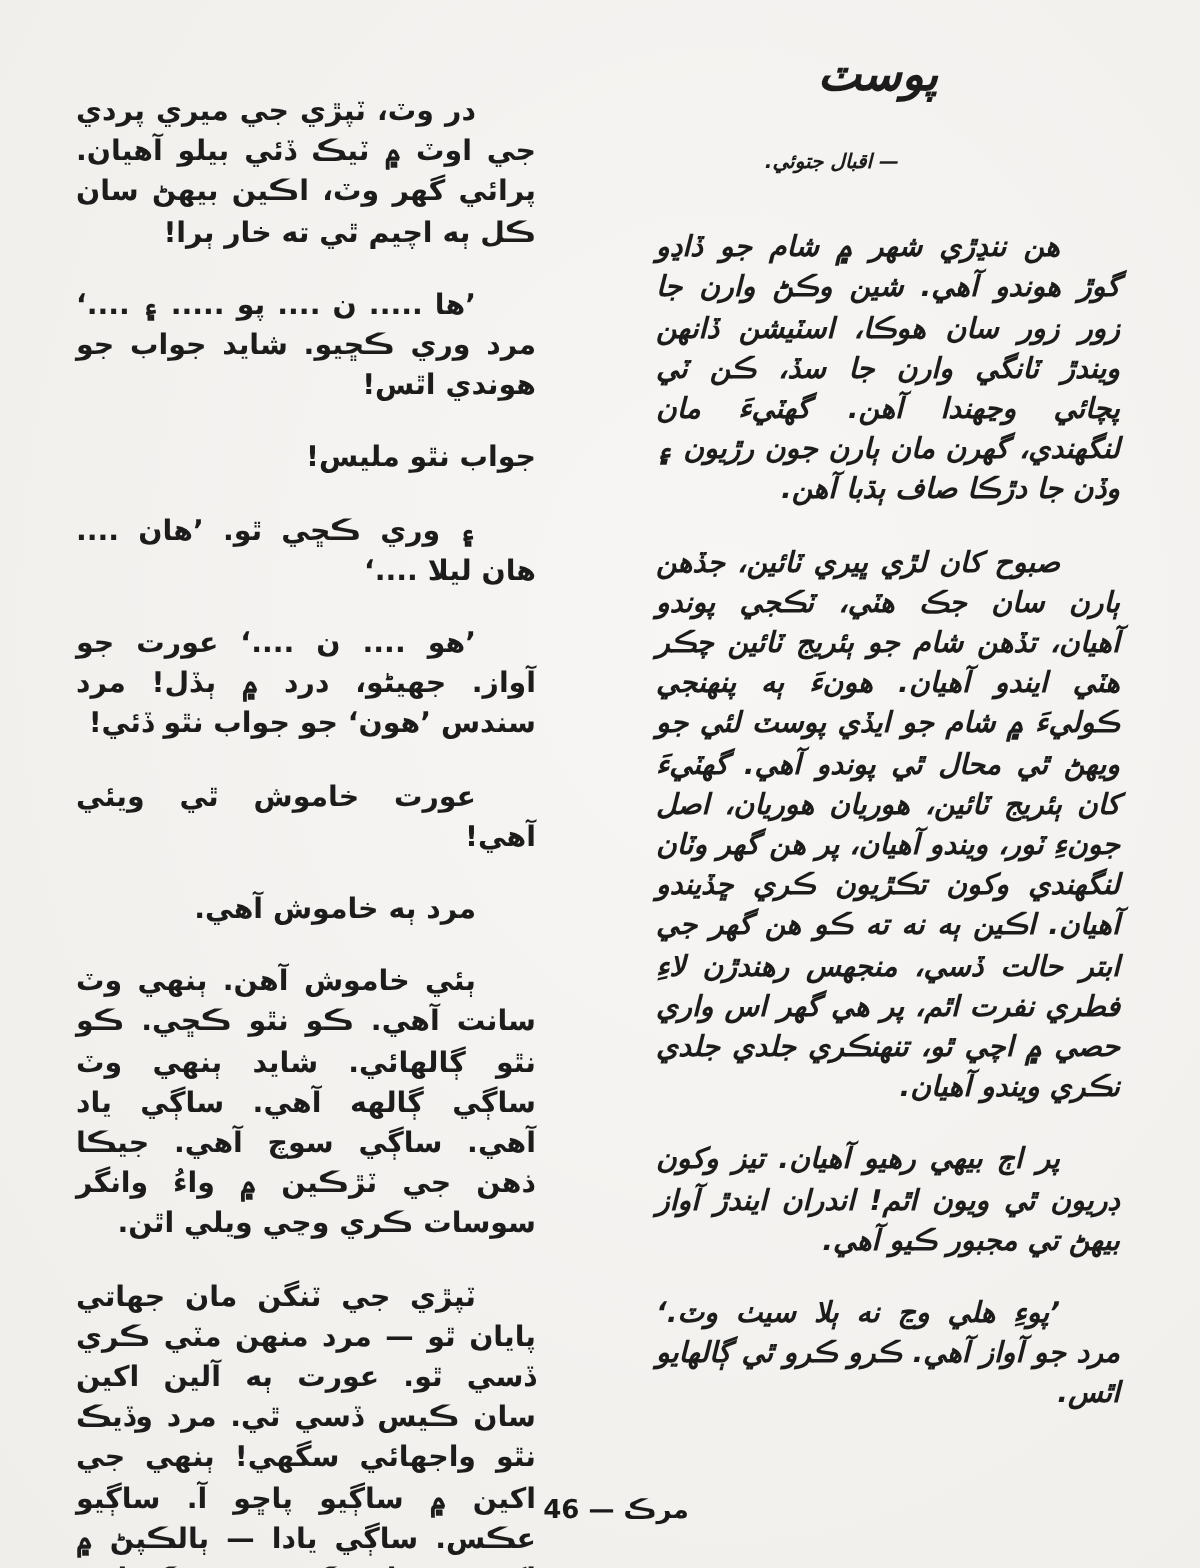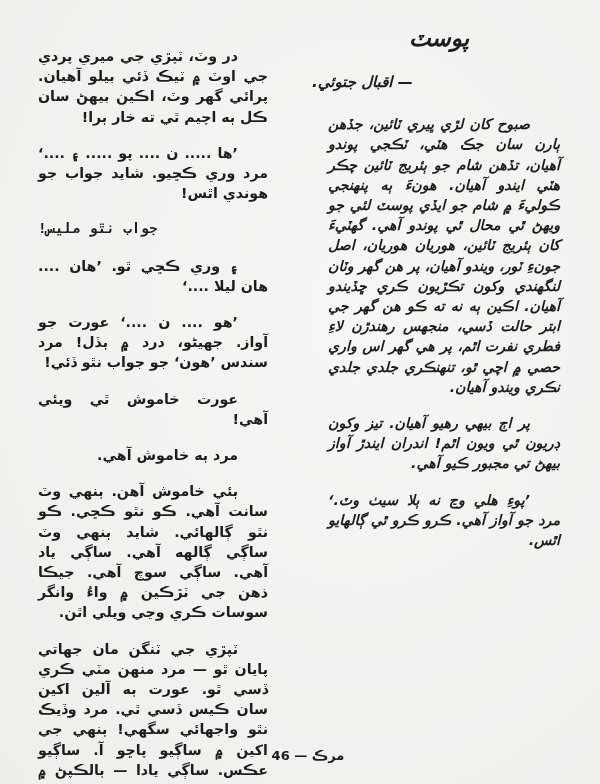--- a/index.html
+++ b/index.html
@@ -22,36 +22,37 @@
     line-height: 20.2px;
     font-weight: bold;
     color: #1c1c1c;
   }
   .col-right { left: 312px; width: 264px; top: 24px; font-style: italic; }
   .col-left  { left: 22px;  width: 262px; top: 30px; }
   .title {
     text-align: center; font-size: 23px; font-weight: bold;
     margin: 0 0 20px 0; line-height: 28px; padding-right: 10px;
   }
-  .author { font-size: 15px; margin: 0 0 22px 0; text-align: left; padding-right: 56px; }
+  .author { font-size: 10px; margin: 0 0 22px 0; text-align: center; padding-right: 56px; }
   p { margin: 16px; text-indent: 30px; }
-  p.center { text-align: left; text-indent: 0; font-family: Liberation Mono, monospace; }
+  p.center { text-align: right; text-indent: 0; }
   .footer {
     position: absolute; left: 268px; top: 748px; width: 80px;
     direction: rtl; text-align: center; font-size: 13px; font-weight: bold;
   }
 </style>
 </head>
 <body>
 
 <div class="page">
 
   <div class="col col-right">
     <div class="title">پوسٽ</div>
     <div class="author">— اقبال جتوئي.</div>
+    <p>هن ننڍڙي شهر ۾ شام جو ڏاڍو گوڙ هوندو آهي. شين وڪڻ وارن جا زور زور سان هوڪا، اسٽيشن ڏانهن ويندڙ ٽانگي وارن جا سڏ، ڪن ٽي پچائي وڃهندا آهن. گهٽيءَ مان لنگهندي، گهرن مان ٻارن جون رڙيون ۽ وڏن جا دڙڪا صاف ٻڌبا آهن.</p>
     <p>صبوح کان لڙي ڀيري ٽائين، جڏهن ٻارن سان جڪ هٽي، ٽڪجي پوندو آهيان، تڏهن شام جو ٻئريج ٽائين چڪر هٽي ايندو آهيان. هونءَ ٻه پنهنجي ڪوليءَ ۾ شام جو ايڏي پوسٽ لئي جو ويهڻ ٿي محال ٿي پوندو آهي. گهٽيءَ کان ٻئريج ٽائين، هوريان هوريان، اصل جونءِ ٽور، ويندو آهيان، پر هن گهر وٽان لنگهندي وکون تڪڙيون ڪري ڇڏيندو آهيان. اڪين ٻه نه ته ڪو هن گهر جي ابتر حالت ڏسي، منجهس رهندڙن لاءِ فطري نفرت اٿم، پر هي گهر اس واري حصي ۾ اچي ٿو، تنهنڪري جلدي جلدي نڪري ويندو آهيان.</p>
     <p>پر اڄ بيهي رهيو آهيان. تيز وکون ڊريون ٿي ويون اٿم! اندران ايندڙ آواز بيهڻ تي مجبور ڪيو آهي.</p>
     <p>’پوءِ هلي وڃ نه ٻلا سيٺ وٽ.‘ مرد جو آواز آهي. ڪرو ڪرو ٿي ڳالهايو اٿس.</p>
   </div>
 
   <div class="col col-left">
     <p>در وٽ، ٽپڙي جي ميري پردي جي اوٽ ۾ ٽيڪ ڏئي بيلو آهيان. پرائي گهر وٽ، اڪين بيهڻ سان ڪل ٻه اچيم ٿي ته خار ٻرا!</p>
     <p>’ها ..... ن .... پو ..... ۽ ....‘ مرد وري ڪڇيو. شايد جواب جو هوندي اٿس!</p>
     <p class="center">جواب نٿو مليس!</p>
     <p>۽ وري ڪڇي ٿو. ’هان .... هان ليلا ....‘</p>

